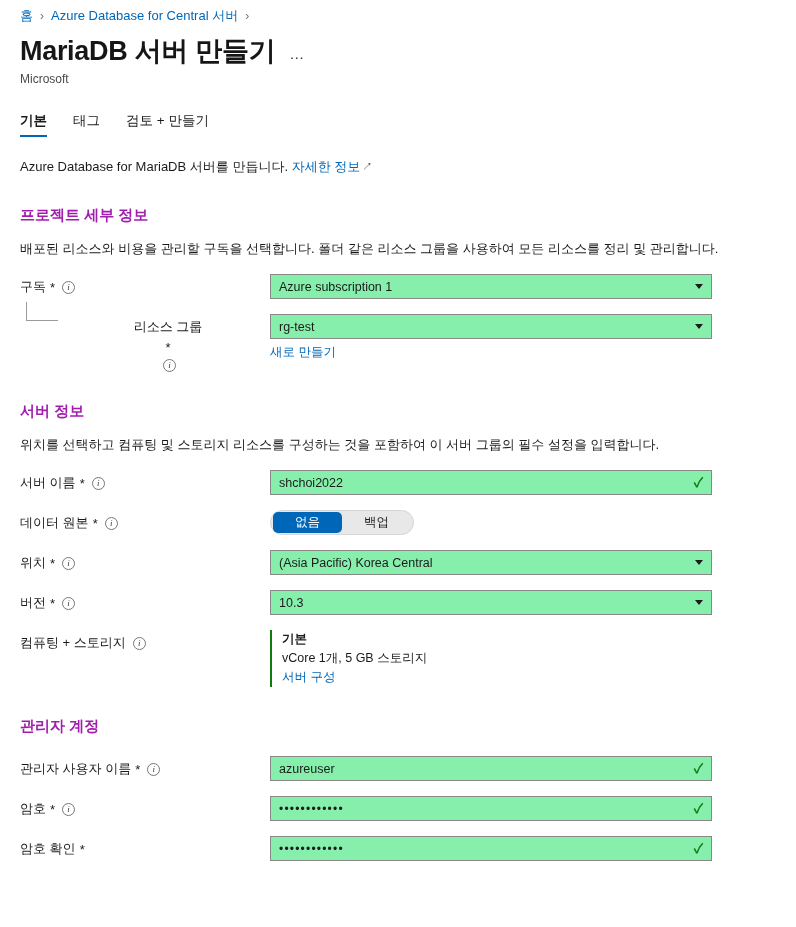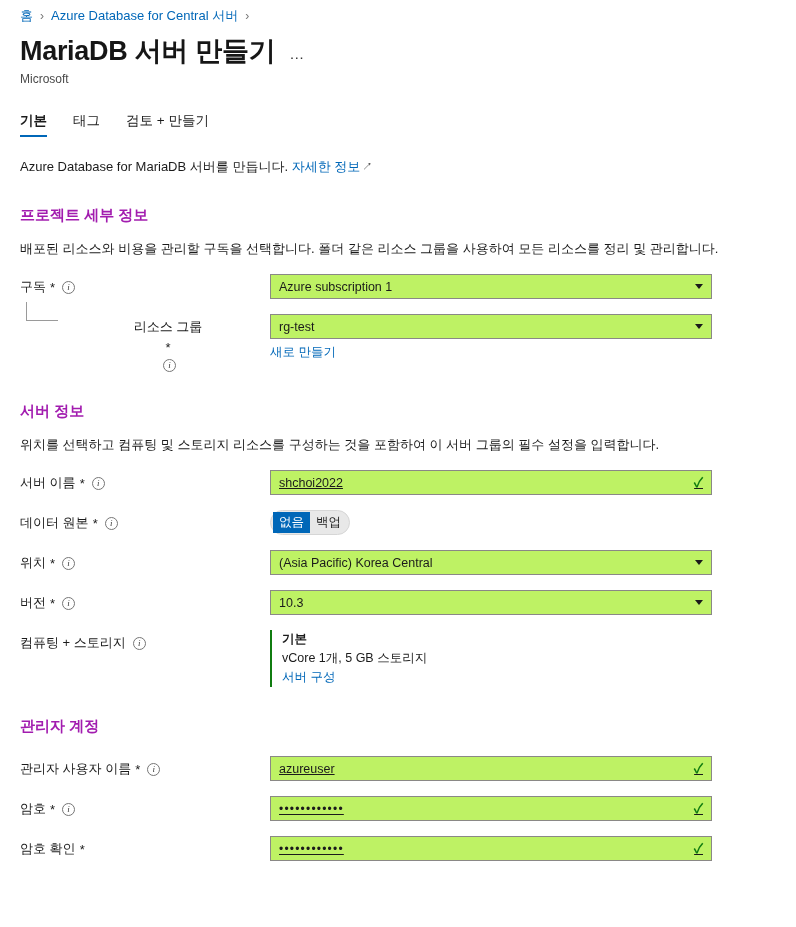--- a/index.html
+++ b/index.html
@@ -178,21 +178,21 @@
   }
 
   .field {
     flex: 0 0 442px;
     width: 442px;
   }
   .control {
     width: 442px;
     height: 25px;
     border: 1px solid #8a8886;
-    background: #bef264;
+    background: #86efac;
     display: flex;
     align-items: center;
     padding: 0 8px;
     font-size: 12.5px;
     color: #1b1b1b;
     position: relative;
   }
   .control .val { flex: 1; overflow: hidden; white-space: nowrap; }
   .chev {
     width: 0; height: 0;
@@ -201,43 +201,43 @@
     border-top: 5px solid #1b1b1b;
     margin-left: 6px;
   }
   .check {
     color: #107c10;
     font-size: 13px;
     line-height: 1;
     margin-left: 6px;
     font-weight: 700;
   }
-  .control.valid { border-color: #8a8886; text-decoration: underline; }
+  .control.valid { border-color: #8a8886; }
   .sub-link {
     font-size: 12.5px;
     margin-top: 5px;
     display: inline-block;
   }
 
   
   .pill-group {
     display: inline-flex;
     border-radius: 13px;
     background: #e8e8e8;
     padding: 2px;
     height: 25px;
     align-items: center;
     border: 1px solid #d6d6d6;
   }
   .pill {
     font-size: 12.5px;
-    padding: 0 6px;
+    padding: 0 22px;
     height: 21px;
     line-height: 21px;
-    border-radius: 0;
+    border-radius: 5px;
     cursor: pointer;
     color: #1b1b1b;
   }
   .pill.selected {
     background: #0067b8;
     color: #ffffff;
   }
 
   
   .compute-box {

